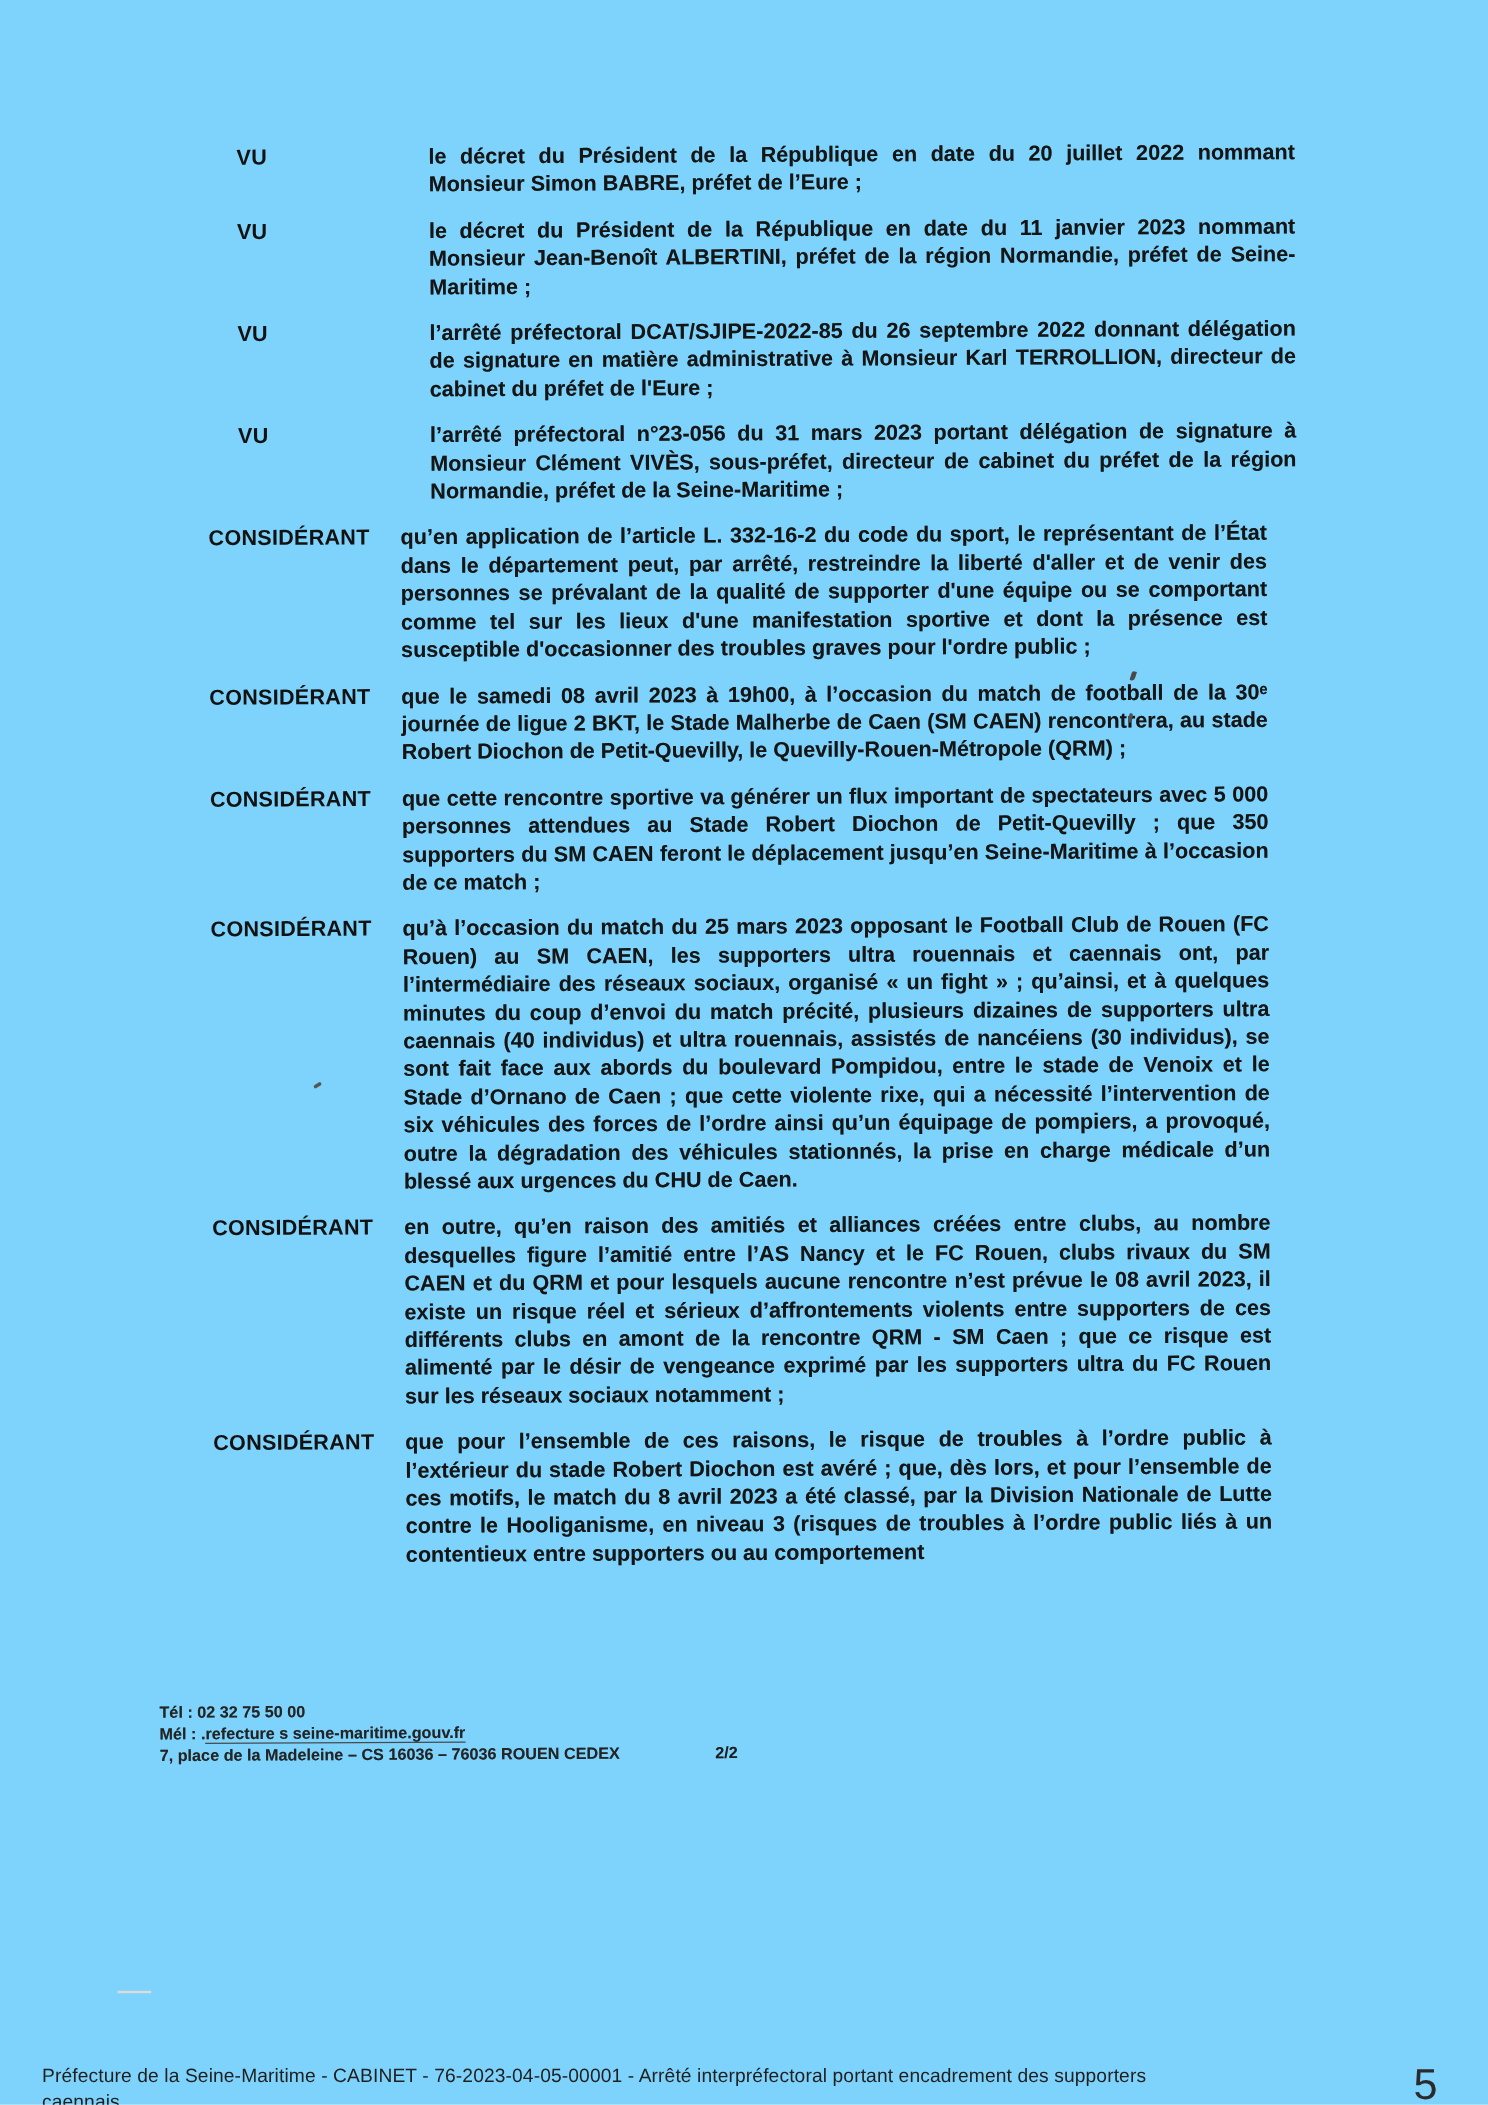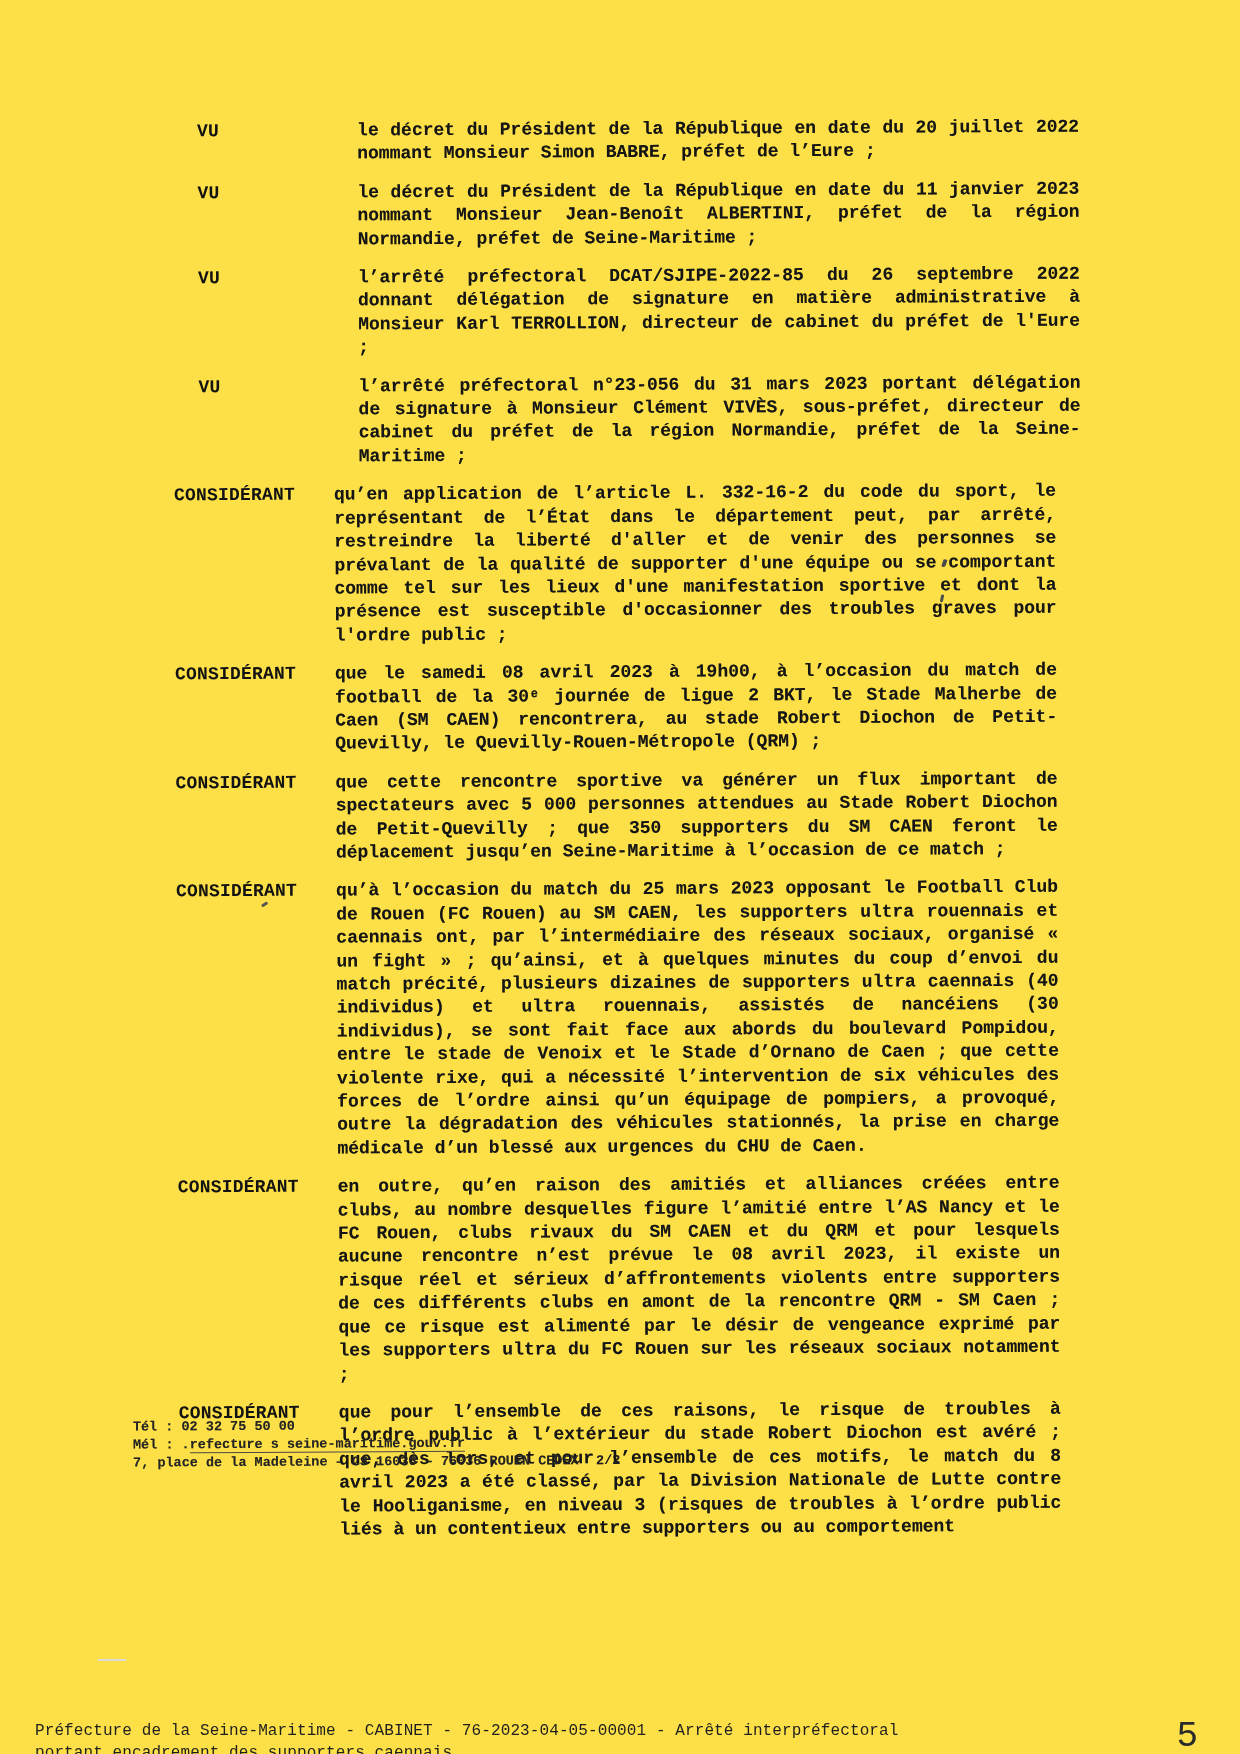--- a/index.html
+++ b/index.html
@@ -4,21 +4,21 @@
 <style>
   html,body{margin:0;padding:0;}
   body{
     width:1240px;height:1754px;
     background:#ffffff;
     font-family:"Liberation Sans","DejaVu Sans",sans-serif;
     color:#141414;
     position:relative;
     overflow:hidden;
   }
-  .page{position:absolute;inset:0;background:#fde047;font-family:Liberation Mono, monospace;}
+  .page{position:absolute;inset:0;background:#7dd3fc;}
   
   .scan{
     position:absolute;inset:0;
     transform:rotate(-0.30deg);
     transform-origin:50% 50%;
   }
   .entries{
     margin:118px 0 0 176px;
     width:884px;
   }

